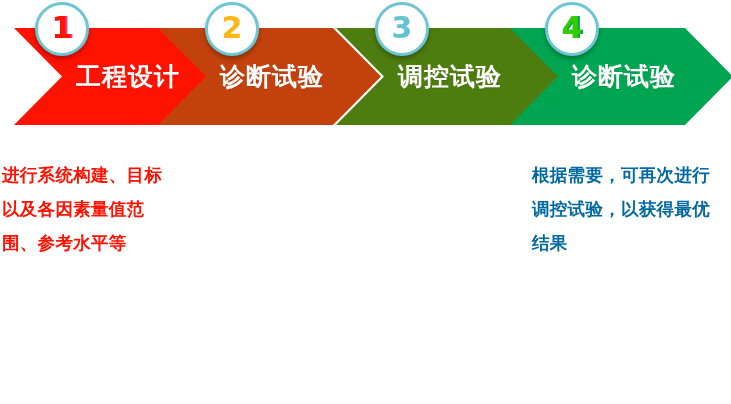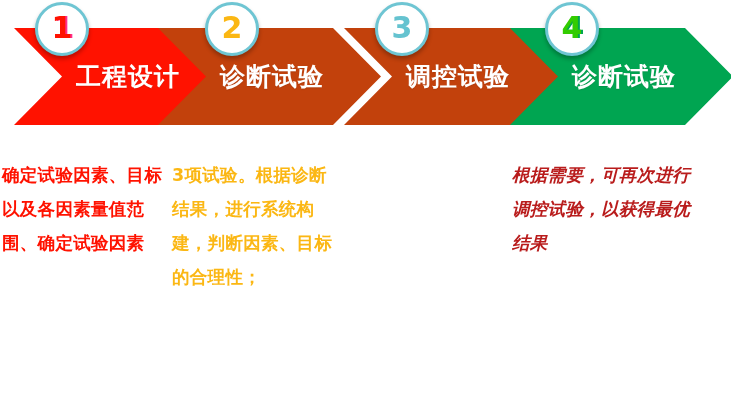--- a/index.html
+++ b/index.html
@@ -53,23 +53,23 @@
   
   #chevron-step-2 {
     left: 158px;
     width: 223px;
     background: #c2410c;
     clip-path: polygon(0 0, 175px 0, 223px 48.5px, 175px 97px, 0 97px, 48px 48.5px);
     padding-left: 62px;
   }
   
   #chevron-step-3 {
-    left: 344px;
+    left: 336px;
     width: 223px;
-    background: #c2410c;
+    background: #4d7c0f;
     clip-path: polygon(0 0, 175px 0, 223px 48.5px, 175px 97px, 0 97px, 48px 48.5px);
     padding-left: 62px;
   }
   
   #chevron-step-4 {
     left: 510px;
     width: 223px;
     background: #00A551;
     clip-path: polygon(0 0, 175px 0, 223px 48.5px, 175px 97px, 0 97px, 48px 48.5px);
     padding-left: 62px;
@@ -119,21 +119,21 @@
     top: 0;
     font-size: 17.5px;
     font-weight: bold;
     line-height: 34px;
     letter-spacing: 0.3px;
     box-sizing: border-box;
   }
   #desc-col-1 { left: 2px;   width: 168px; color: #FF1200; }
   #desc-col-2 { left: 172px; width: 168px; color: #FBB713; }
   #desc-col-3 { left: 341px; width: 165px; color: #22AAEE; }
-  #desc-col-4 { left: 512px; width: 180px; color: #b91c1c; font-style: italic; }
+  #desc-col-4 { left: 532px; width: 180px; color: #0369a1; }
 </style>
 </head>
 <body>
 
 <div id="chevron-band">
 
   <div class="chevron" id="chevron-step-1">
     <span class="chev-label">工程设计</span>
   </div>
 
@@ -158,16 +158,15 @@
   <span class="badge-num">2</span>
 </div>
 <div class="step-badge" id="step-badge-3">
   <span class="badge-num">3</span>
 </div>
 <div class="step-badge" id="step-badge-4">
   <span class="badge-num">4</span>
 </div>
 
 <div id="description-row">
-  <div class="desc-col" id="desc-col-1">确定试验因素、目标以及各因素量值范围、确定试验因素</div>
-  <div class="desc-col" id="desc-col-2">3项试验。根据诊断结果，进行系统构建，判断因素、目标的合理性；</div>
+  <div class="desc-col" id="desc-col-1">进行系统构建、目标以及各因素量值范围、参考水平等</div>
   <div class="desc-col" id="desc-col-4">根据需要，可再次进行调控试验，以获得最优结果</div>
 </div>
 
 </body></html>

